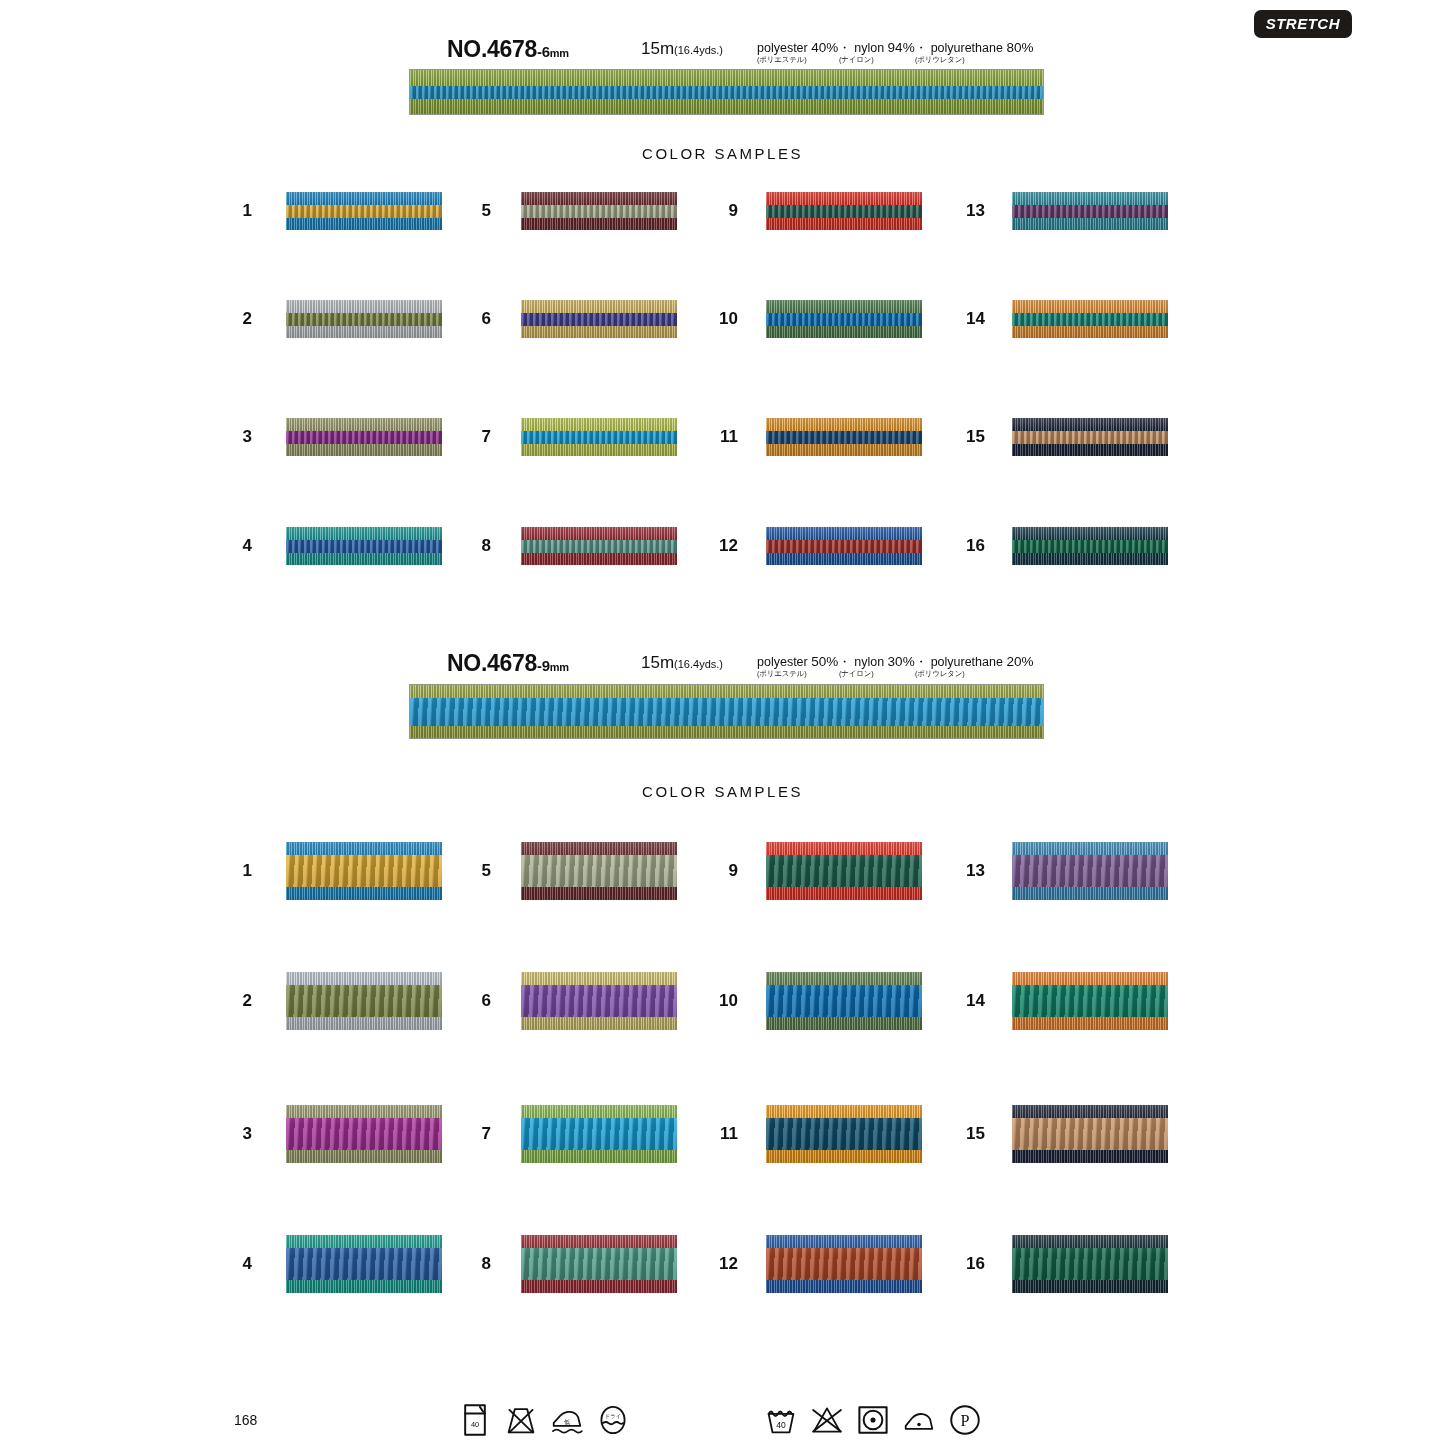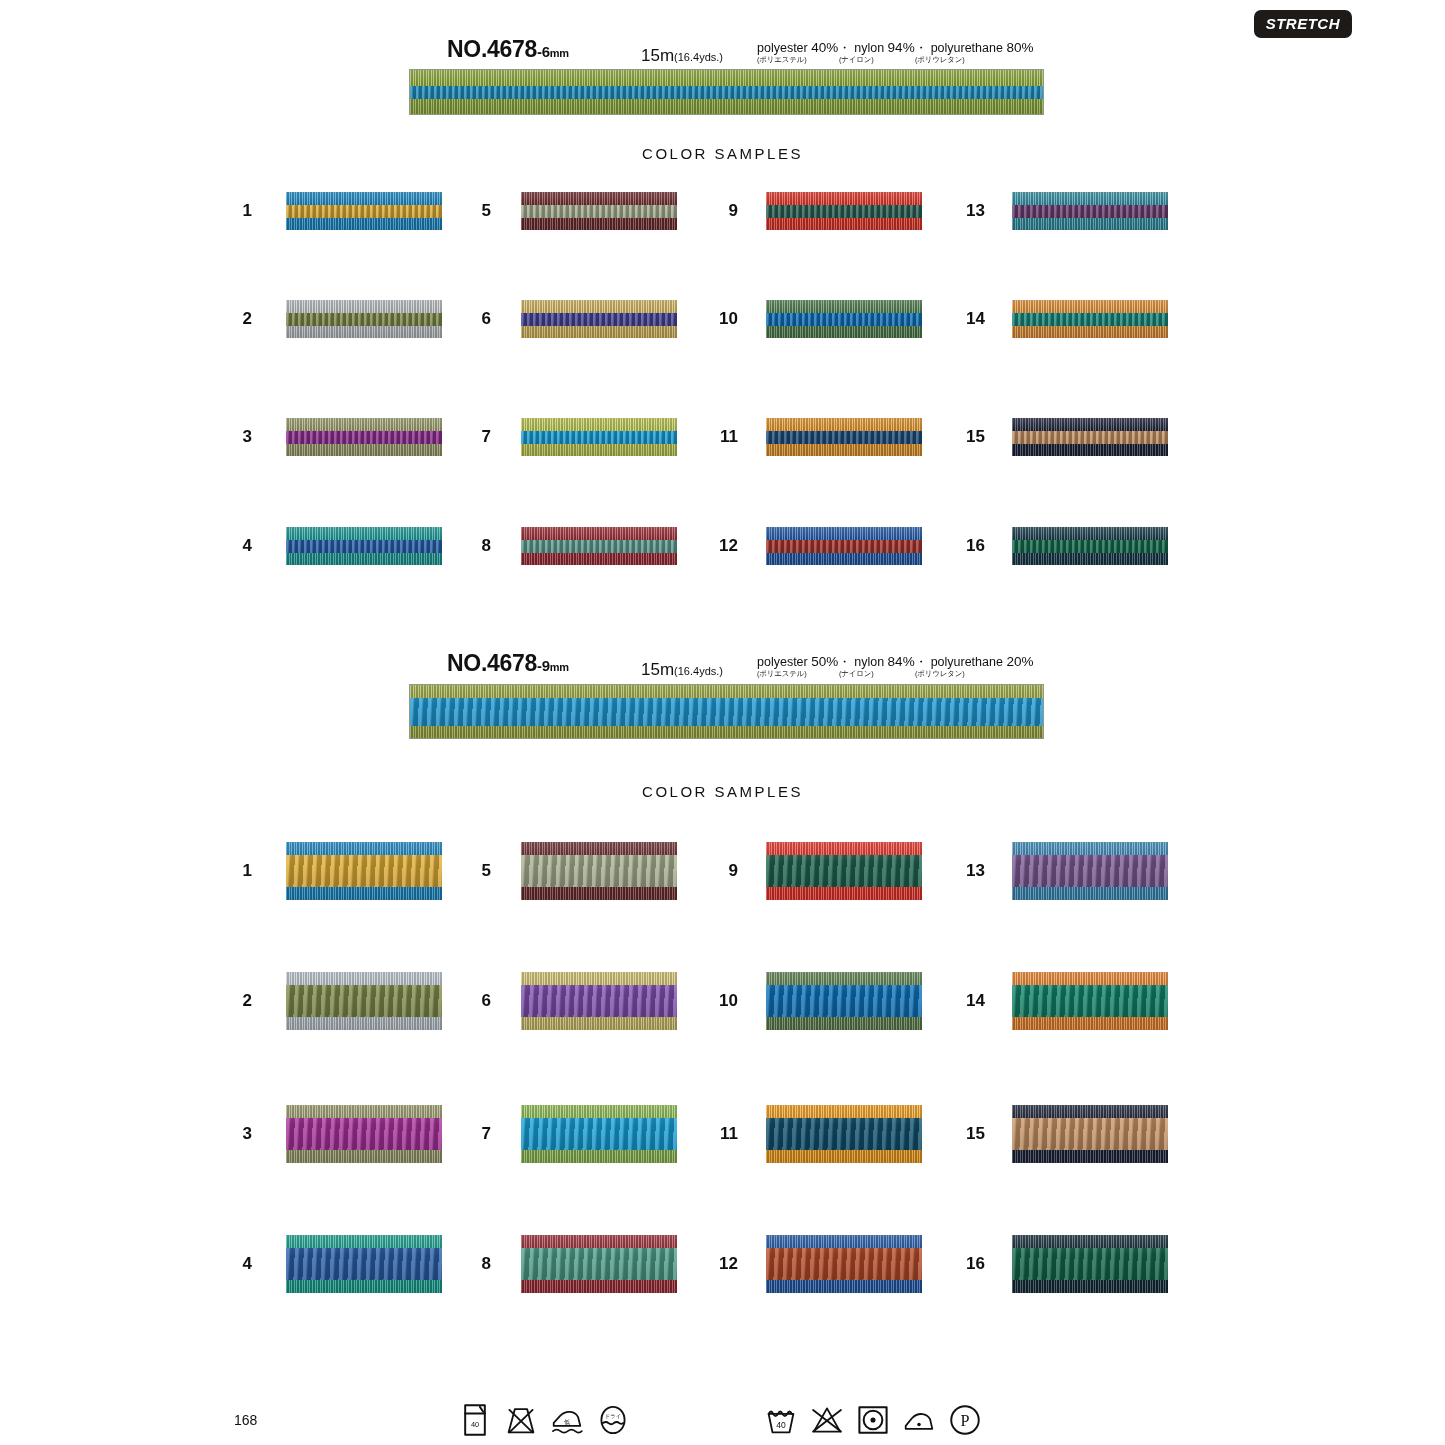--- a/index.html
+++ b/index.html
@@ -34,21 +34,21 @@
 
   
   .spec{position:absolute;left:0;right:0;display:flex;align-items:flex-start;}
   .spec .code{
     position:absolute;left:447px;top:0;
     font-size:23px;font-weight:bold;letter-spacing:-.3px;white-space:nowrap;
   }
   .spec .code .mm{font-size:15px;font-weight:bold;}
   .spec .code .mmu{font-size:11px;font-weight:bold;}
   .spec .len{
-    position:absolute;left:641px;top:10px;
+    position:absolute;left:641px;top:3px;
     font-size:17px;white-space:nowrap;
   }
   .spec .len .sub{font-size:11px;}
   .spec .comp{
     position:absolute;left:757px;top:5px;
     font-size:12.5px;white-space:nowrap;line-height:1.05;
   }
   .comp .row1{display:block;}
   .comp .pct{font-size:13.5px;margin-top:44px;}
   .comp .row2{display:block;font-size:7.5px;color:#222;margin-top:1px;letter-spacing:-.2px;}
@@ -417,21 +417,21 @@
       <span>NO.4678</span><span class="mm">-9</span><span class="mmu">mm</span>
     </div>
     <div class="len">
       <span>15m</span><span class="sub">(16.4yds.)</span>
     </div>
     <div class="comp">
       <span class="row1">
         <span>polyester</span>
         <span class="pct">50%</span><span>・</span>
         <span>nylon</span>
-        <span class="pct">84%</span><span>・</span>
+        <span class="pct">30%</span><span>・</span>
         <span>polyurethane</span>
         <span class="pct">20%</span>
       </span>
       <span class="row2">
         <span class="j1">(ポリエステル)</span><span class="j2">(ナイロン)</span><span>(ポリウレタン)</span>
       </span>
     </div>
   </div>
 
   <div class="hero-tape" id="hero-1" style="left:409px;top:684px;width:635px;height:55px;">

